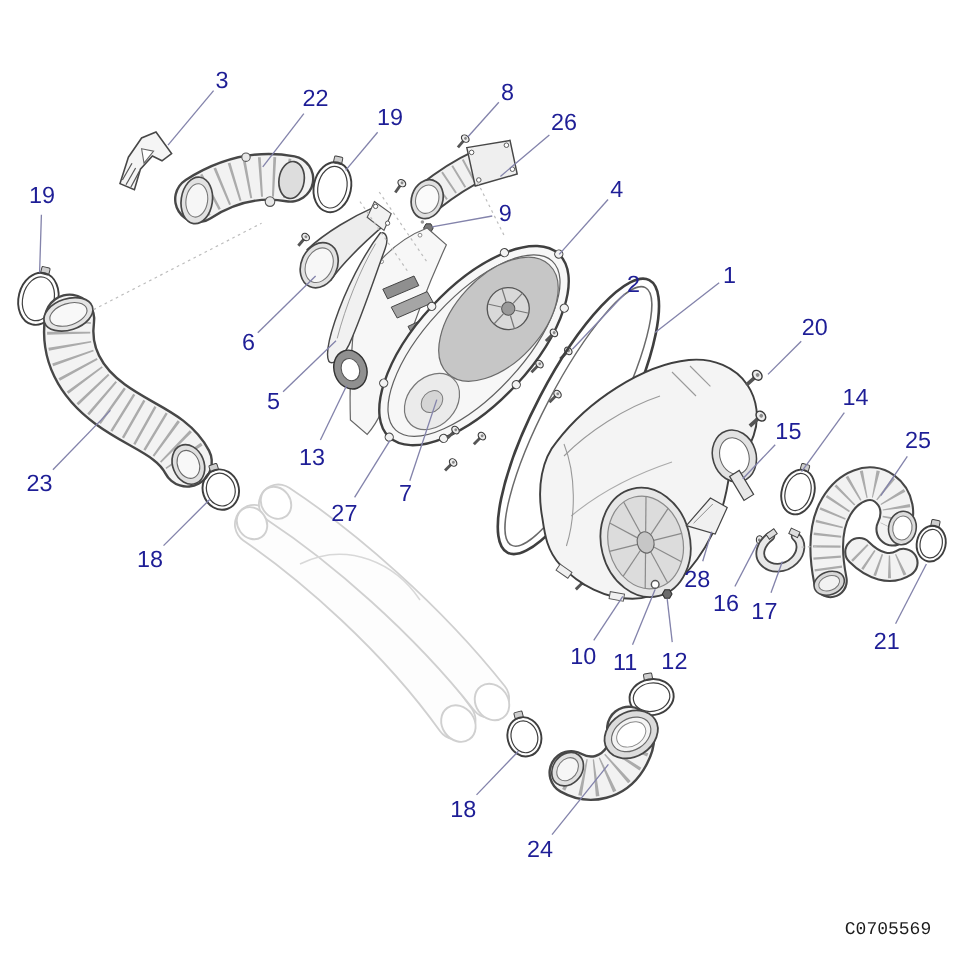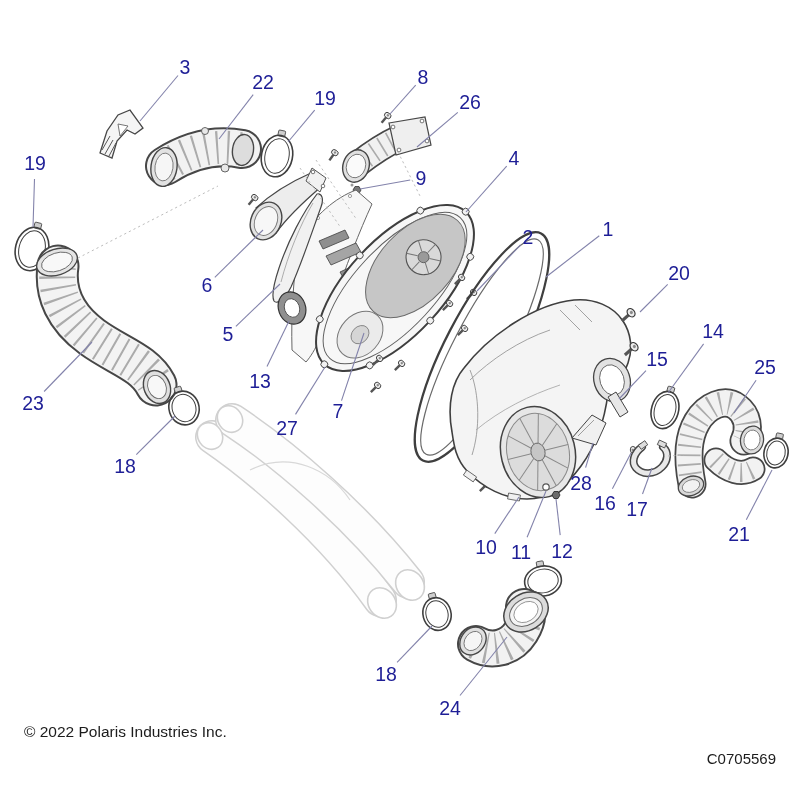--- a/index.html
+++ b/index.html
@@ -1,20 +1,20 @@
 <!DOCTYPE html>
 <html><head>
 <meta charset="utf-8">
 <style>
   html,body{margin:0;padding:0;background:#ffffff;}
   .stage{position:relative;width:800px;height:800px;background:#fff;overflow:hidden;
          font-family:"Liberation Sans",sans-serif;}
   .stage svg{position:absolute;left:0;top:0;}
   .footer-left{position:absolute;left:24px;top:723px;font-size:15.5px;color:#1c1c1c;}
-  .footer-right{position:absolute;right:24px;top:750px;font-size:15px;color:#1c1c1c;}
+  .footer-right{position:absolute;right:24px;top:766px;font-size:15px;color:#1c1c1c;font-family:Liberation Mono, monospace;}
   .callout{font-family:"Liberation Sans",sans-serif;font-size:19.5px;text-anchor:middle;}
 </style>
 </head>
 <body>
 
 <div class="stage">
 <svg width="800" height="800" viewBox="0 0 800 800">
   <defs>
     <g id="scr">
       <line x1="0" y1="3" x2="0" y2="11.5" stroke="#555" stroke-width="2.4"></line>
@@ -338,15 +338,14 @@
         <text x="765" y="373.5" class="callout" fill="#1e1e96">25</text>
         <line x1="457.8" y1="112.4" x2="417" y2="147" stroke="#8383ab" stroke-width="1.1"></line>
         <text x="470" y="108.5" class="callout" fill="#1e1e96">26</text>
         <line x1="295.5" y1="414.4" x2="325" y2="367" stroke="#8383ab" stroke-width="1.1"></line>
         <text x="287" y="434.5" class="callout" fill="#1e1e96">27</text>
         <line x1="585.6" y1="467.7" x2="593" y2="443" stroke="#8383ab" stroke-width="1.1"></line>
         <text x="581" y="489.5" class="callout" fill="#1e1e96">28</text>
       </g>
 </svg>
 
-<div class="footer-left">© 2022 Polaris Industries Inc.</div>
 <div class="footer-right">C0705569</div>
 </div>
 
 </body></html>

